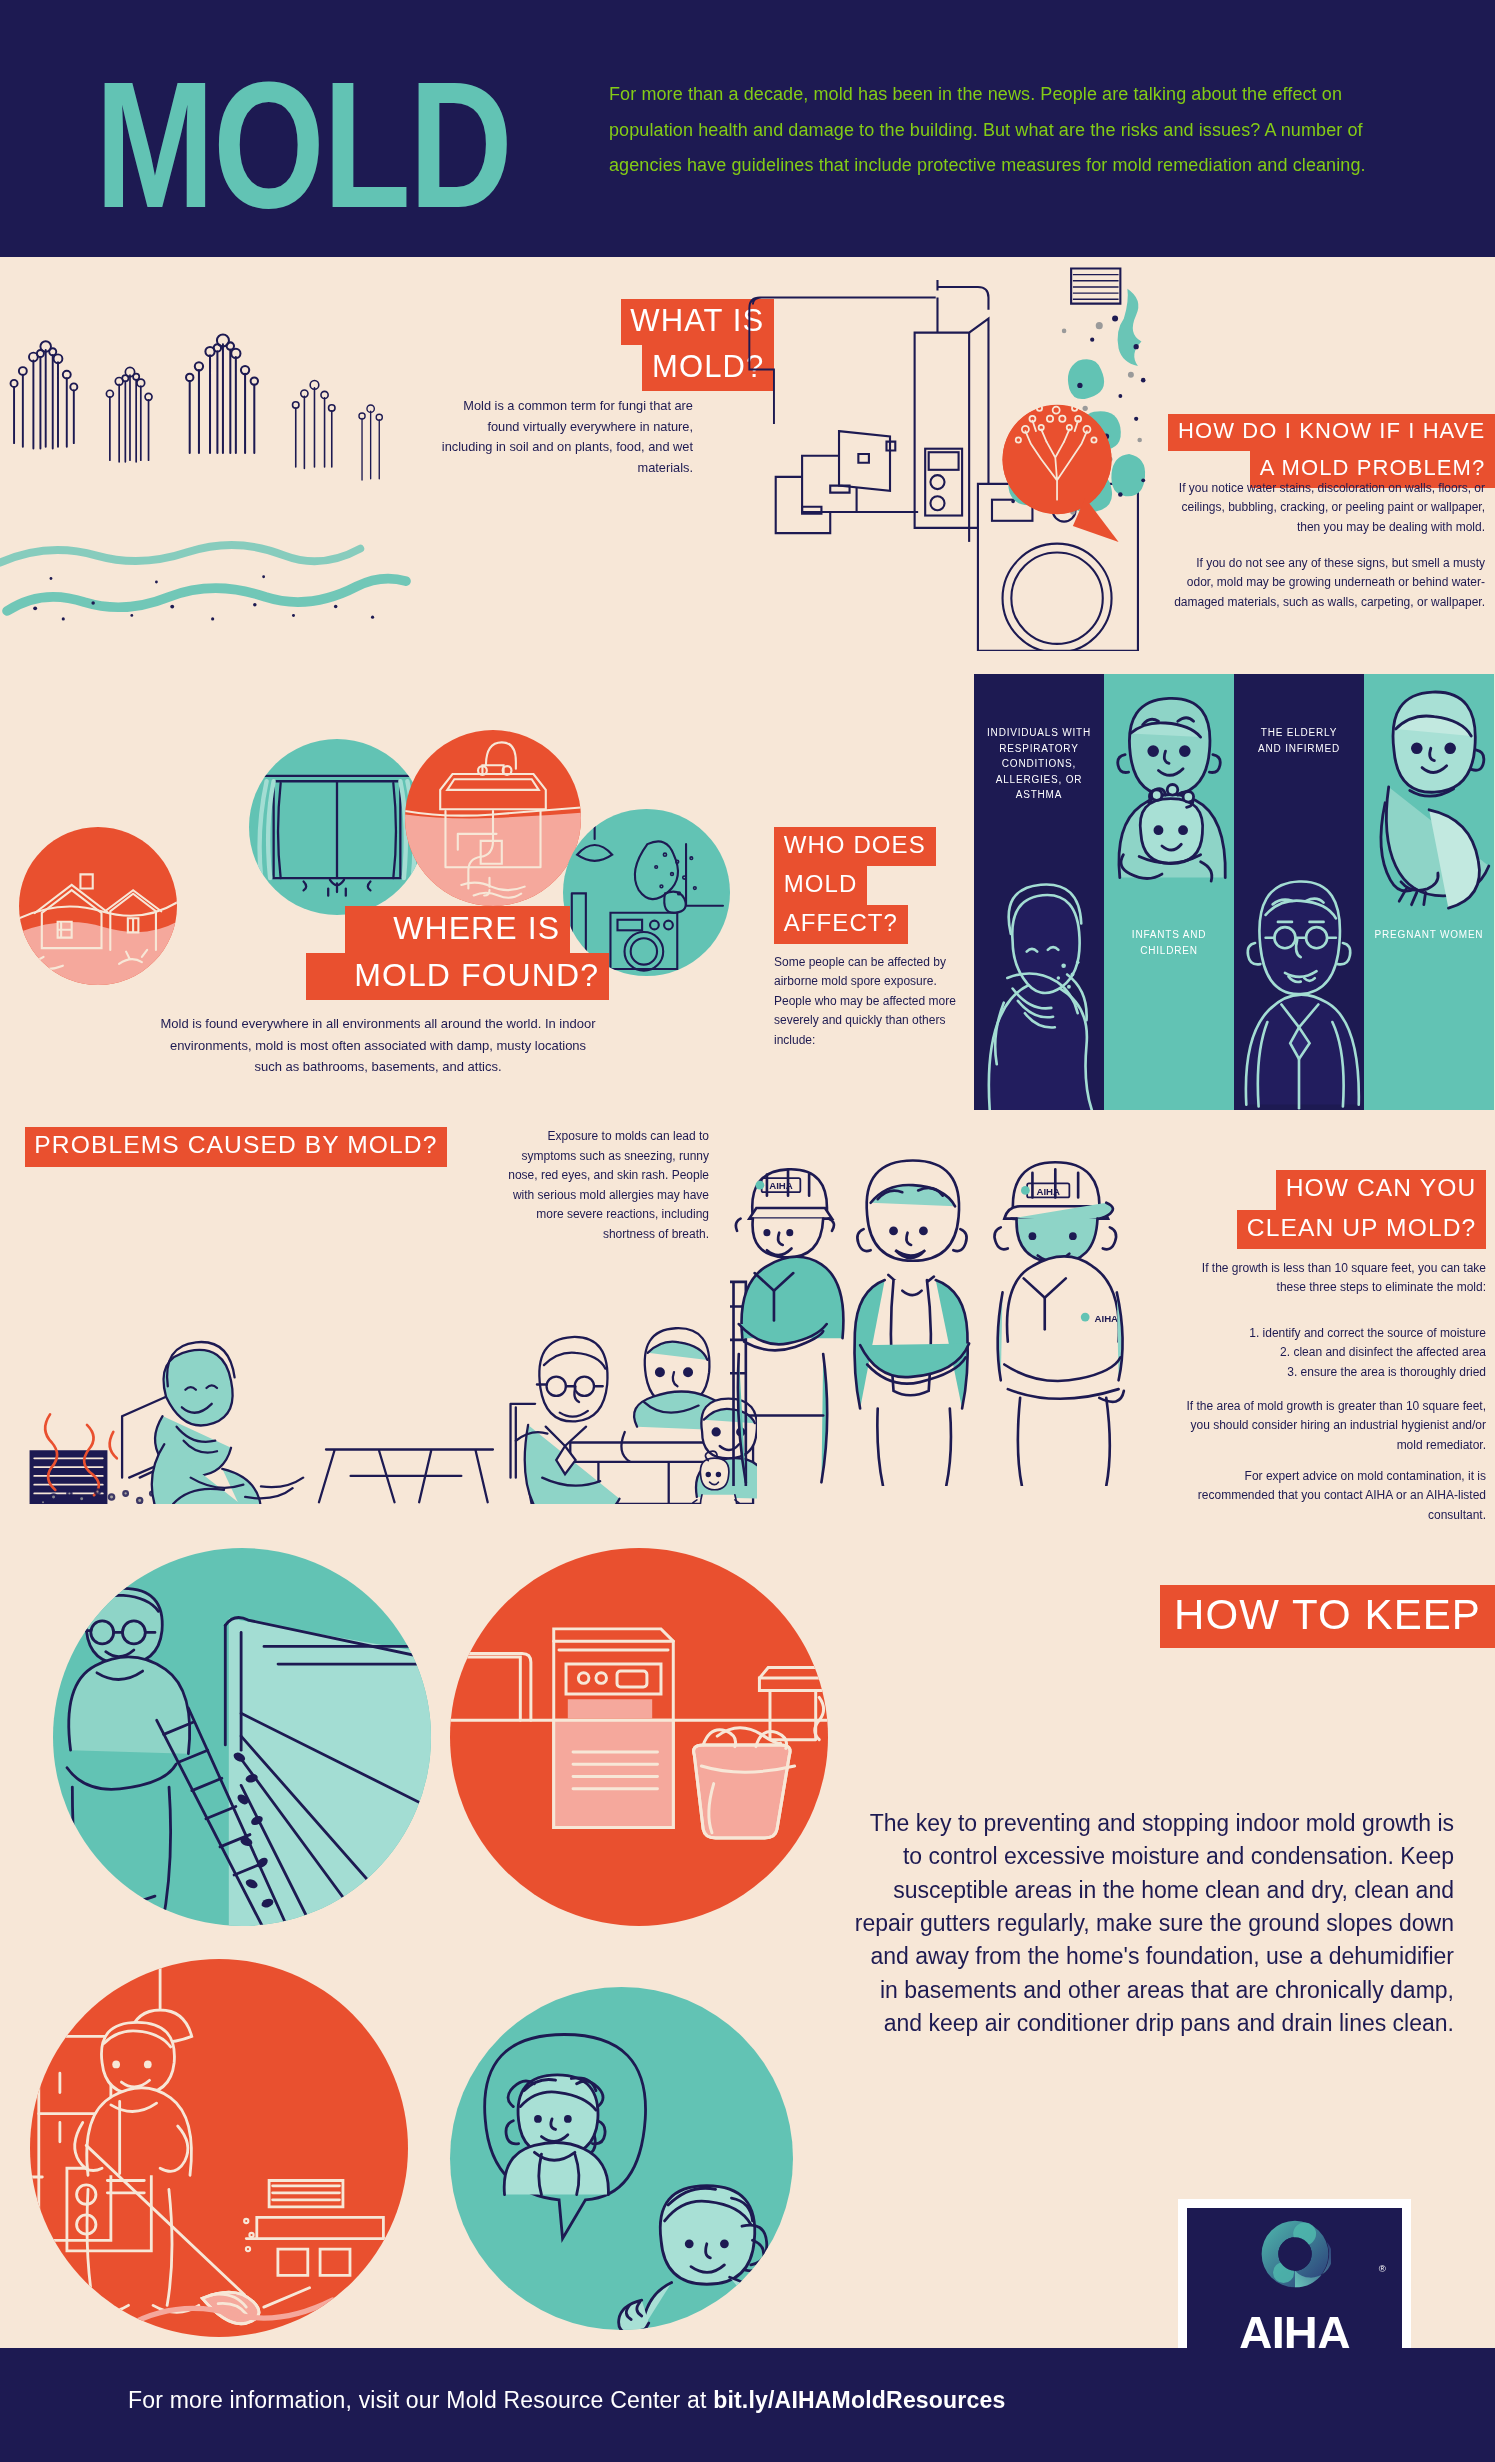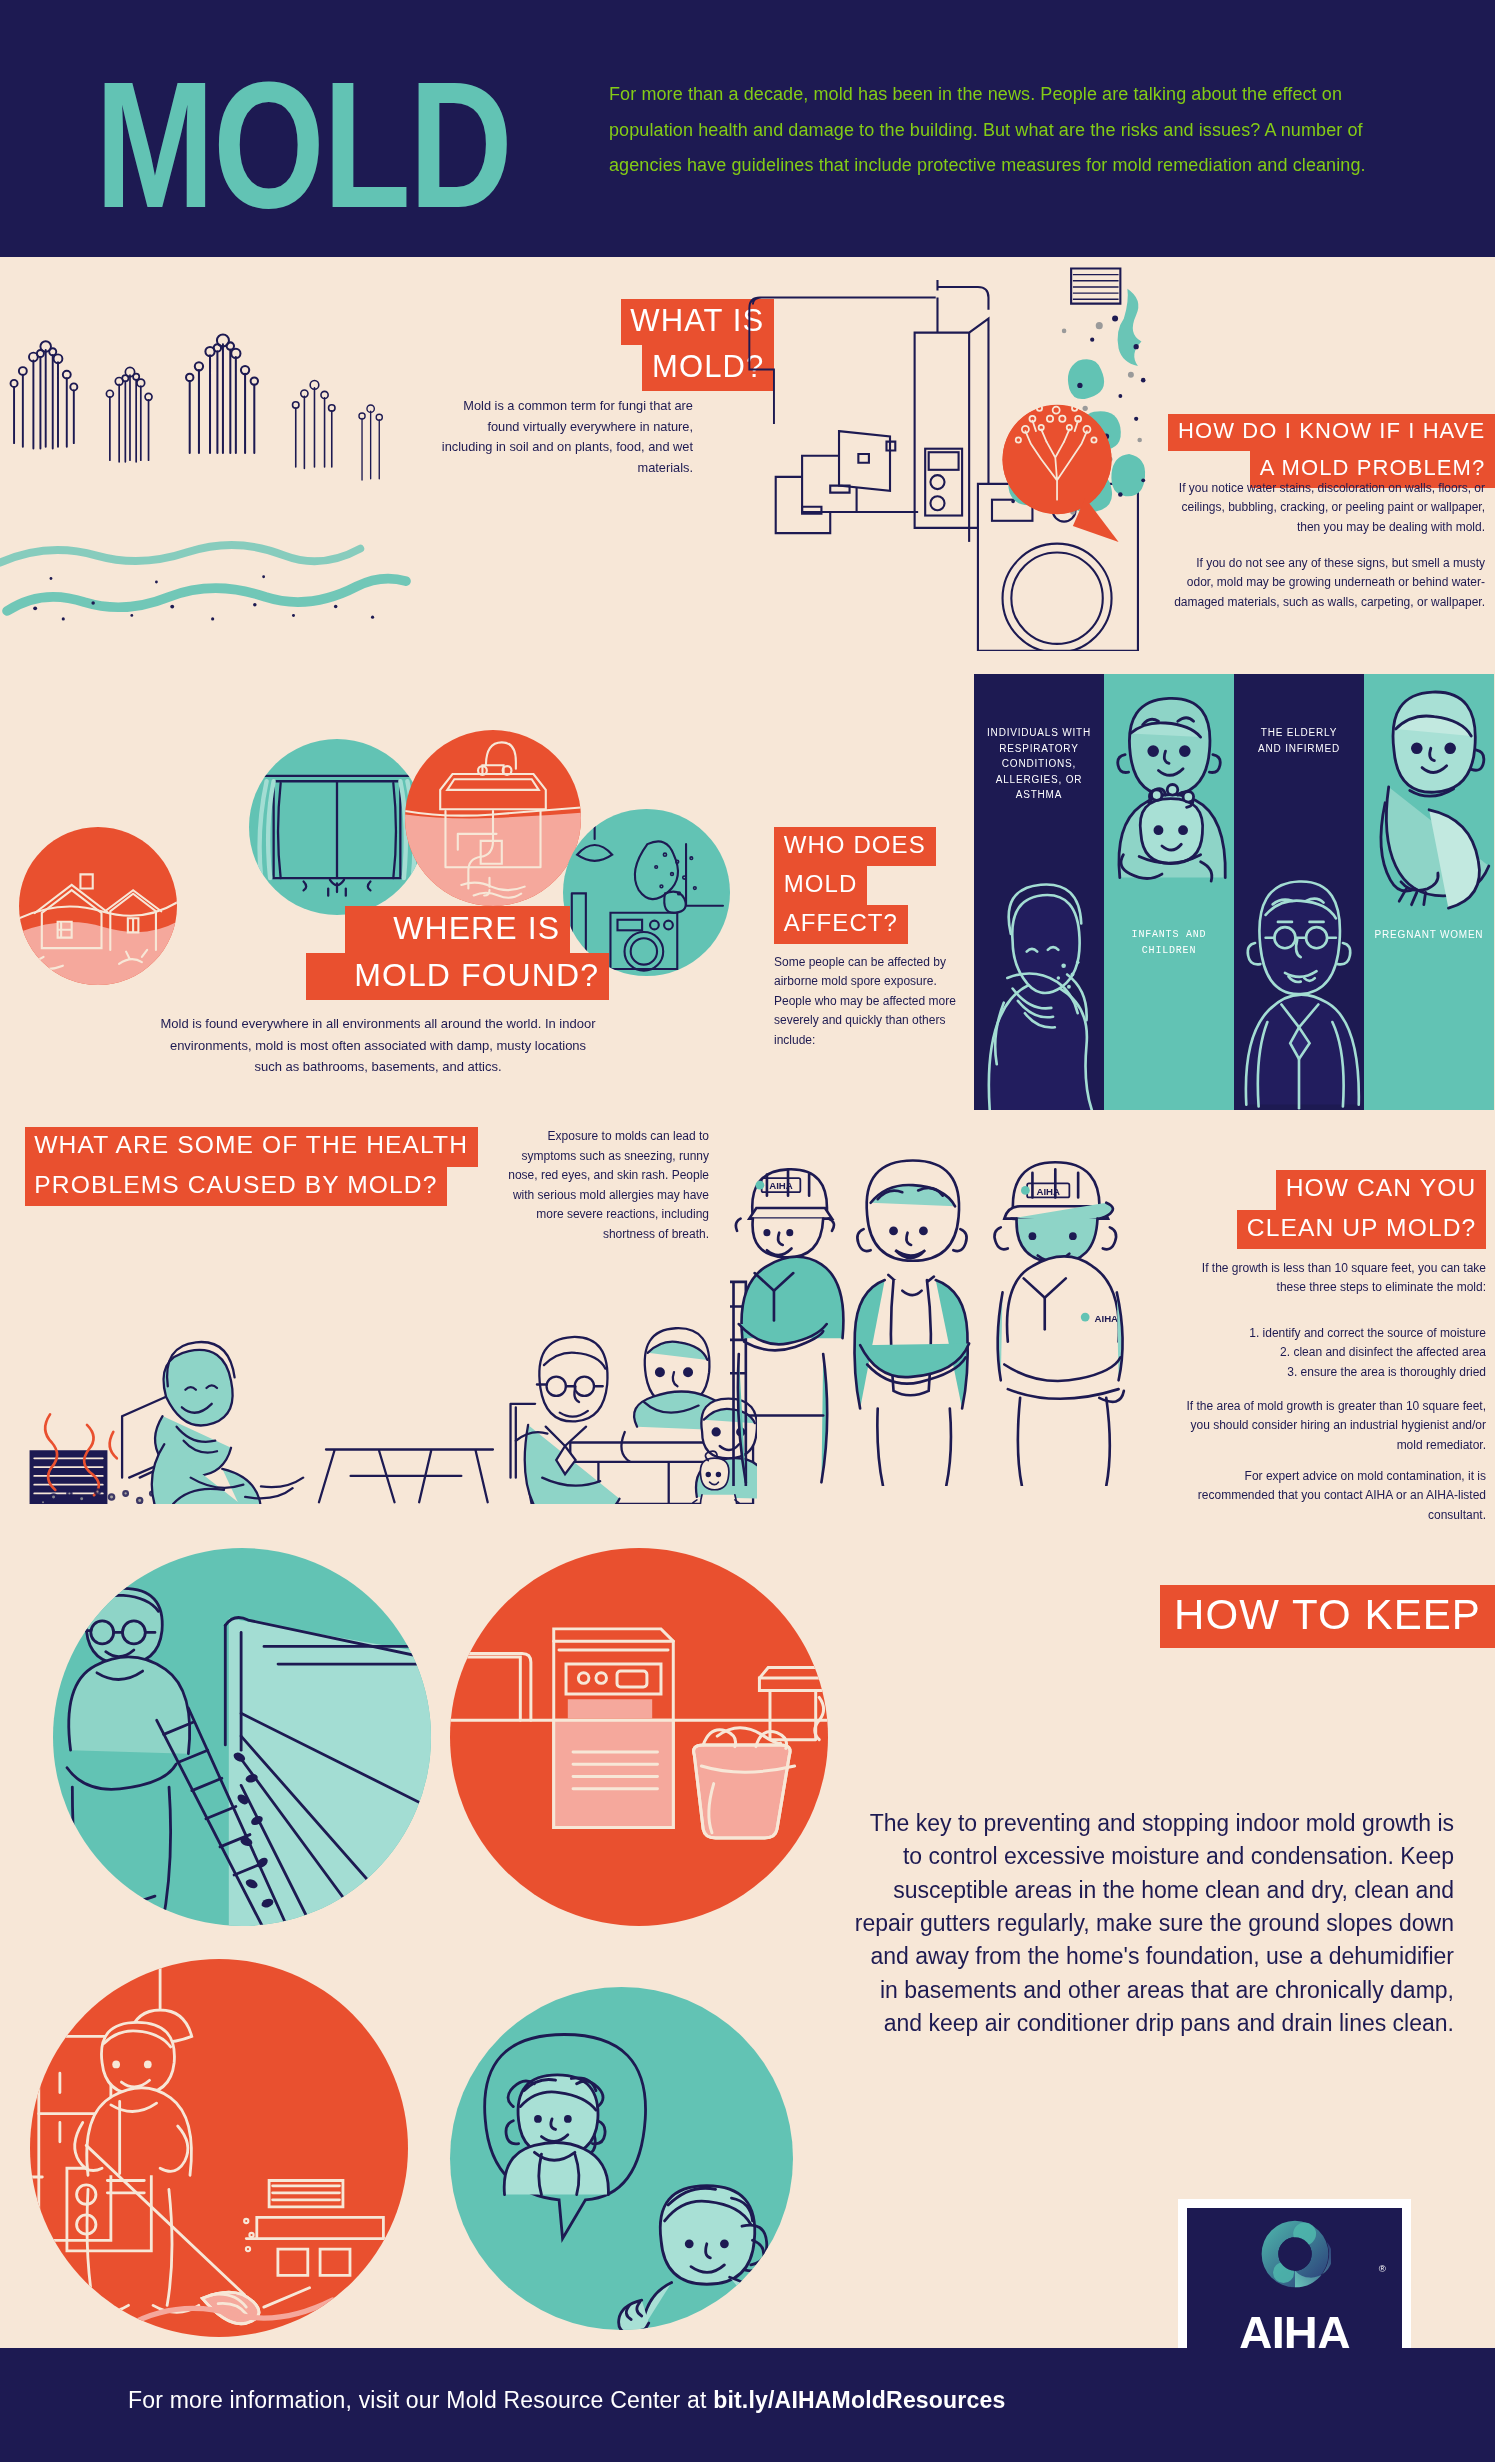--- a/index.html
+++ b/index.html
@@ -419,21 +419,21 @@
       <g fill="#a3ddd3">
         <circle cx="104" cy="136" r="2.6"></circle>
           <circle cx="114" cy="146" r="2.2"></circle>
           <circle cx="98" cy="150" r="2"></circle>
         <circle cx="120" cy="132" r="2"></circle>
           <circle cx="110" cy="160" r="2.2"></circle>
       </g>
     </svg>
   </div>
 
-  <div class="apanel lite" style="width:130px;font-family:Liberation Mono, monospace;">
+  <div class="apanel lite" style="width:130px;">
     <div class="plabel" style="top:253px; color:#fff;">
       <div>INFANTS AND CHILDREN</div>
     </div>
     <svg style="position:absolute;top:5.3px;left:0;" width="130" height="211" viewBox="0 0 148 240">
       <g stroke="#1d1a52" stroke-width="3.2" fill="none" stroke-linecap="round">
         <path d="M30 86 q-8 -62 44 -64 q52 -2 46 60 q-4 48 -44 50 q-40 2 -46 -46z" fill="#8ed4c7"></path>
         <path d="M30 62 q16 -14 40 -12 q28 2 40 16" fill="#a8e0d5"></path>
         <path d="M44 52 q8 -10 18 -4 M84 48 q10 -8 18 0"></path>
         <circle cx="56" cy="82" r="5" fill="#1d1a52"></circle>
           <circle cx="92" cy="82" r="5" fill="#1d1a52"></circle>
@@ -506,21 +506,20 @@
         <path d="M66 150 q48 10 56 58 q8 42 -34 54" fill="#c2e9e0"></path>
         <path d="M16 142 q-12 56 6 88 q10 18 28 10"></path>
         <path d="M34 232 q12 14 30 8 q14 -6 12 -18"></path>
         <path d="M40 240 l-8 14 M52 244 l-6 14 M62 244 l-2 14"></path>
       </g>
     </svg>
   </div>
 </div>
 
 <div class="chip" style="left:24.6px; top:1127px; width:492px;">
-  <span style="font-size:24.6px;">WHAT ARE SOME OF THE HEALTH</span>
   <span style="font-size:24.6px;">PROBLEMS CAUSED BY MOLD?</span>
 </div>
 <div class="body-text" style="left:491px; top:1127px; width:218px; font-size:12px; line-height:1.63; text-align:right;">Exposure to molds can lead to symptoms such as sneezing, runny nose, red eyes, and skin rash. People with serious mold allergies may have more severe reactions, including shortness of breath.</div>
 
 <svg id="health-art" viewBox="0 0 840 330">
   <g stroke="#1d1a52" stroke-width="2.6" fill="none" stroke-linecap="round">
 
     <path d="M14 270 h86 v60 h-86 z" fill="#1d1a52"></path>
     <g stroke="#f7e7d7" stroke-width="2">
       <path d="M18 278 h78 M18 288 h78 M18 298 h78 M18 308 h78 M18 318 h78"></path>

